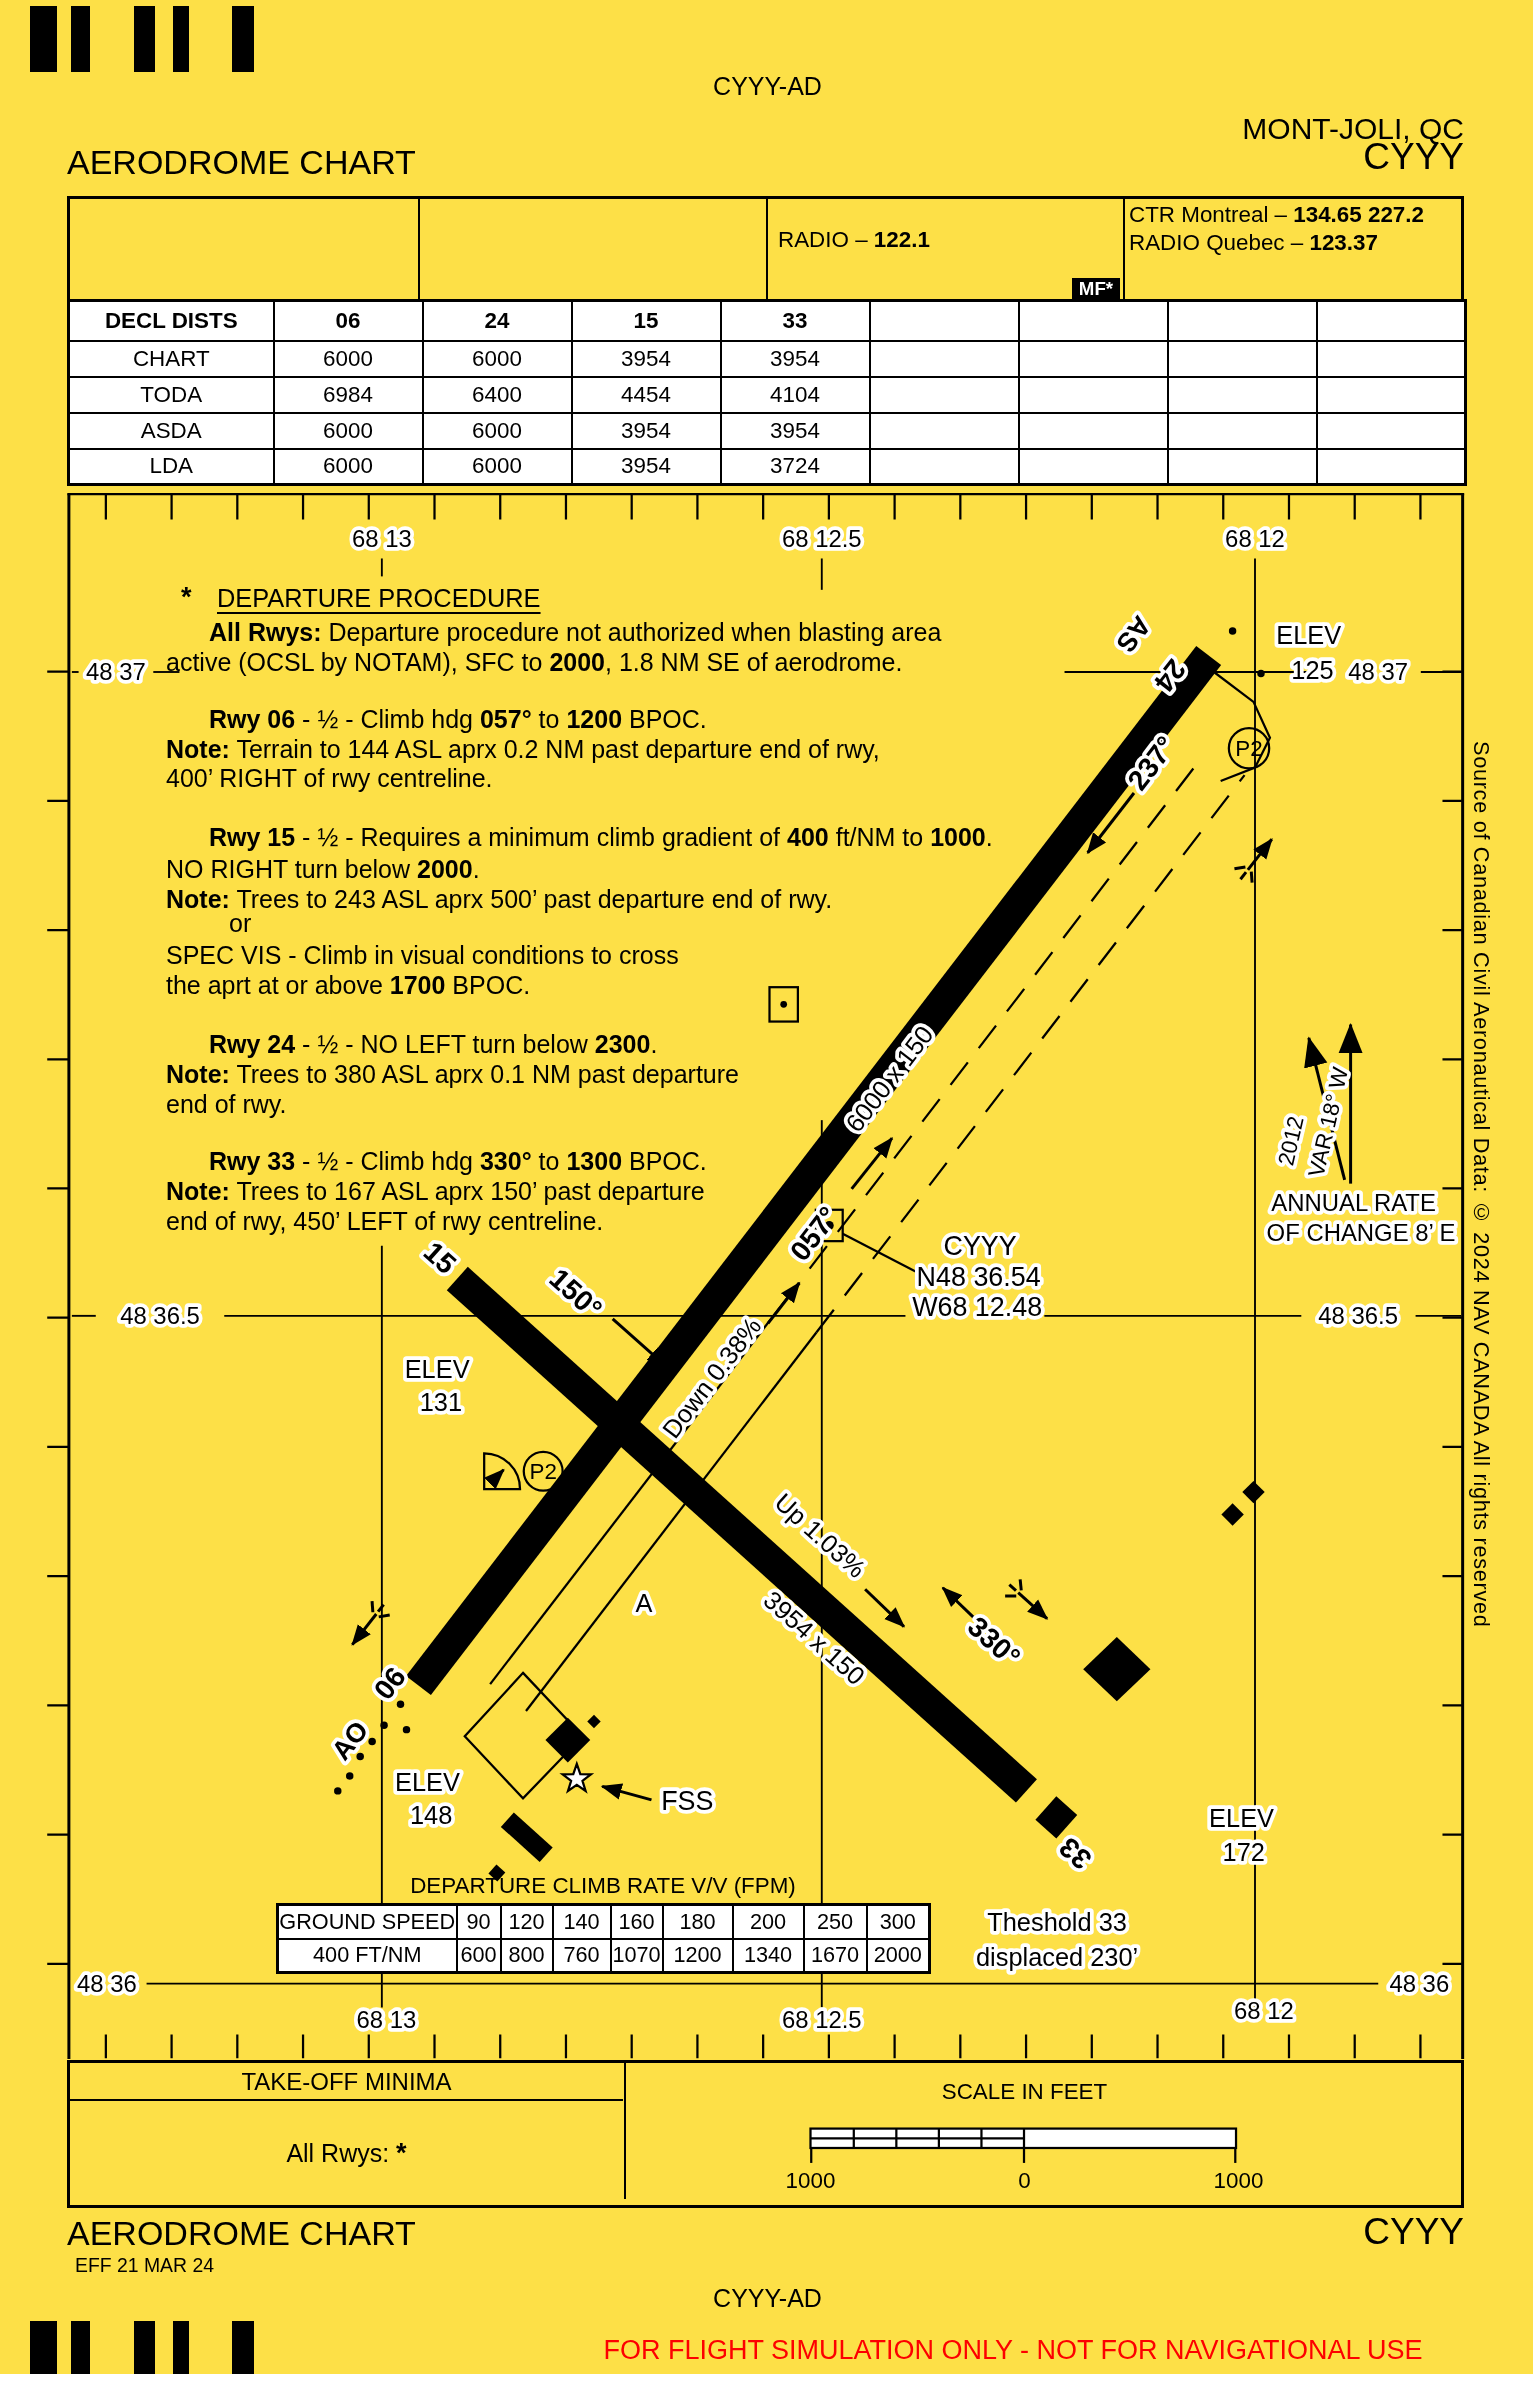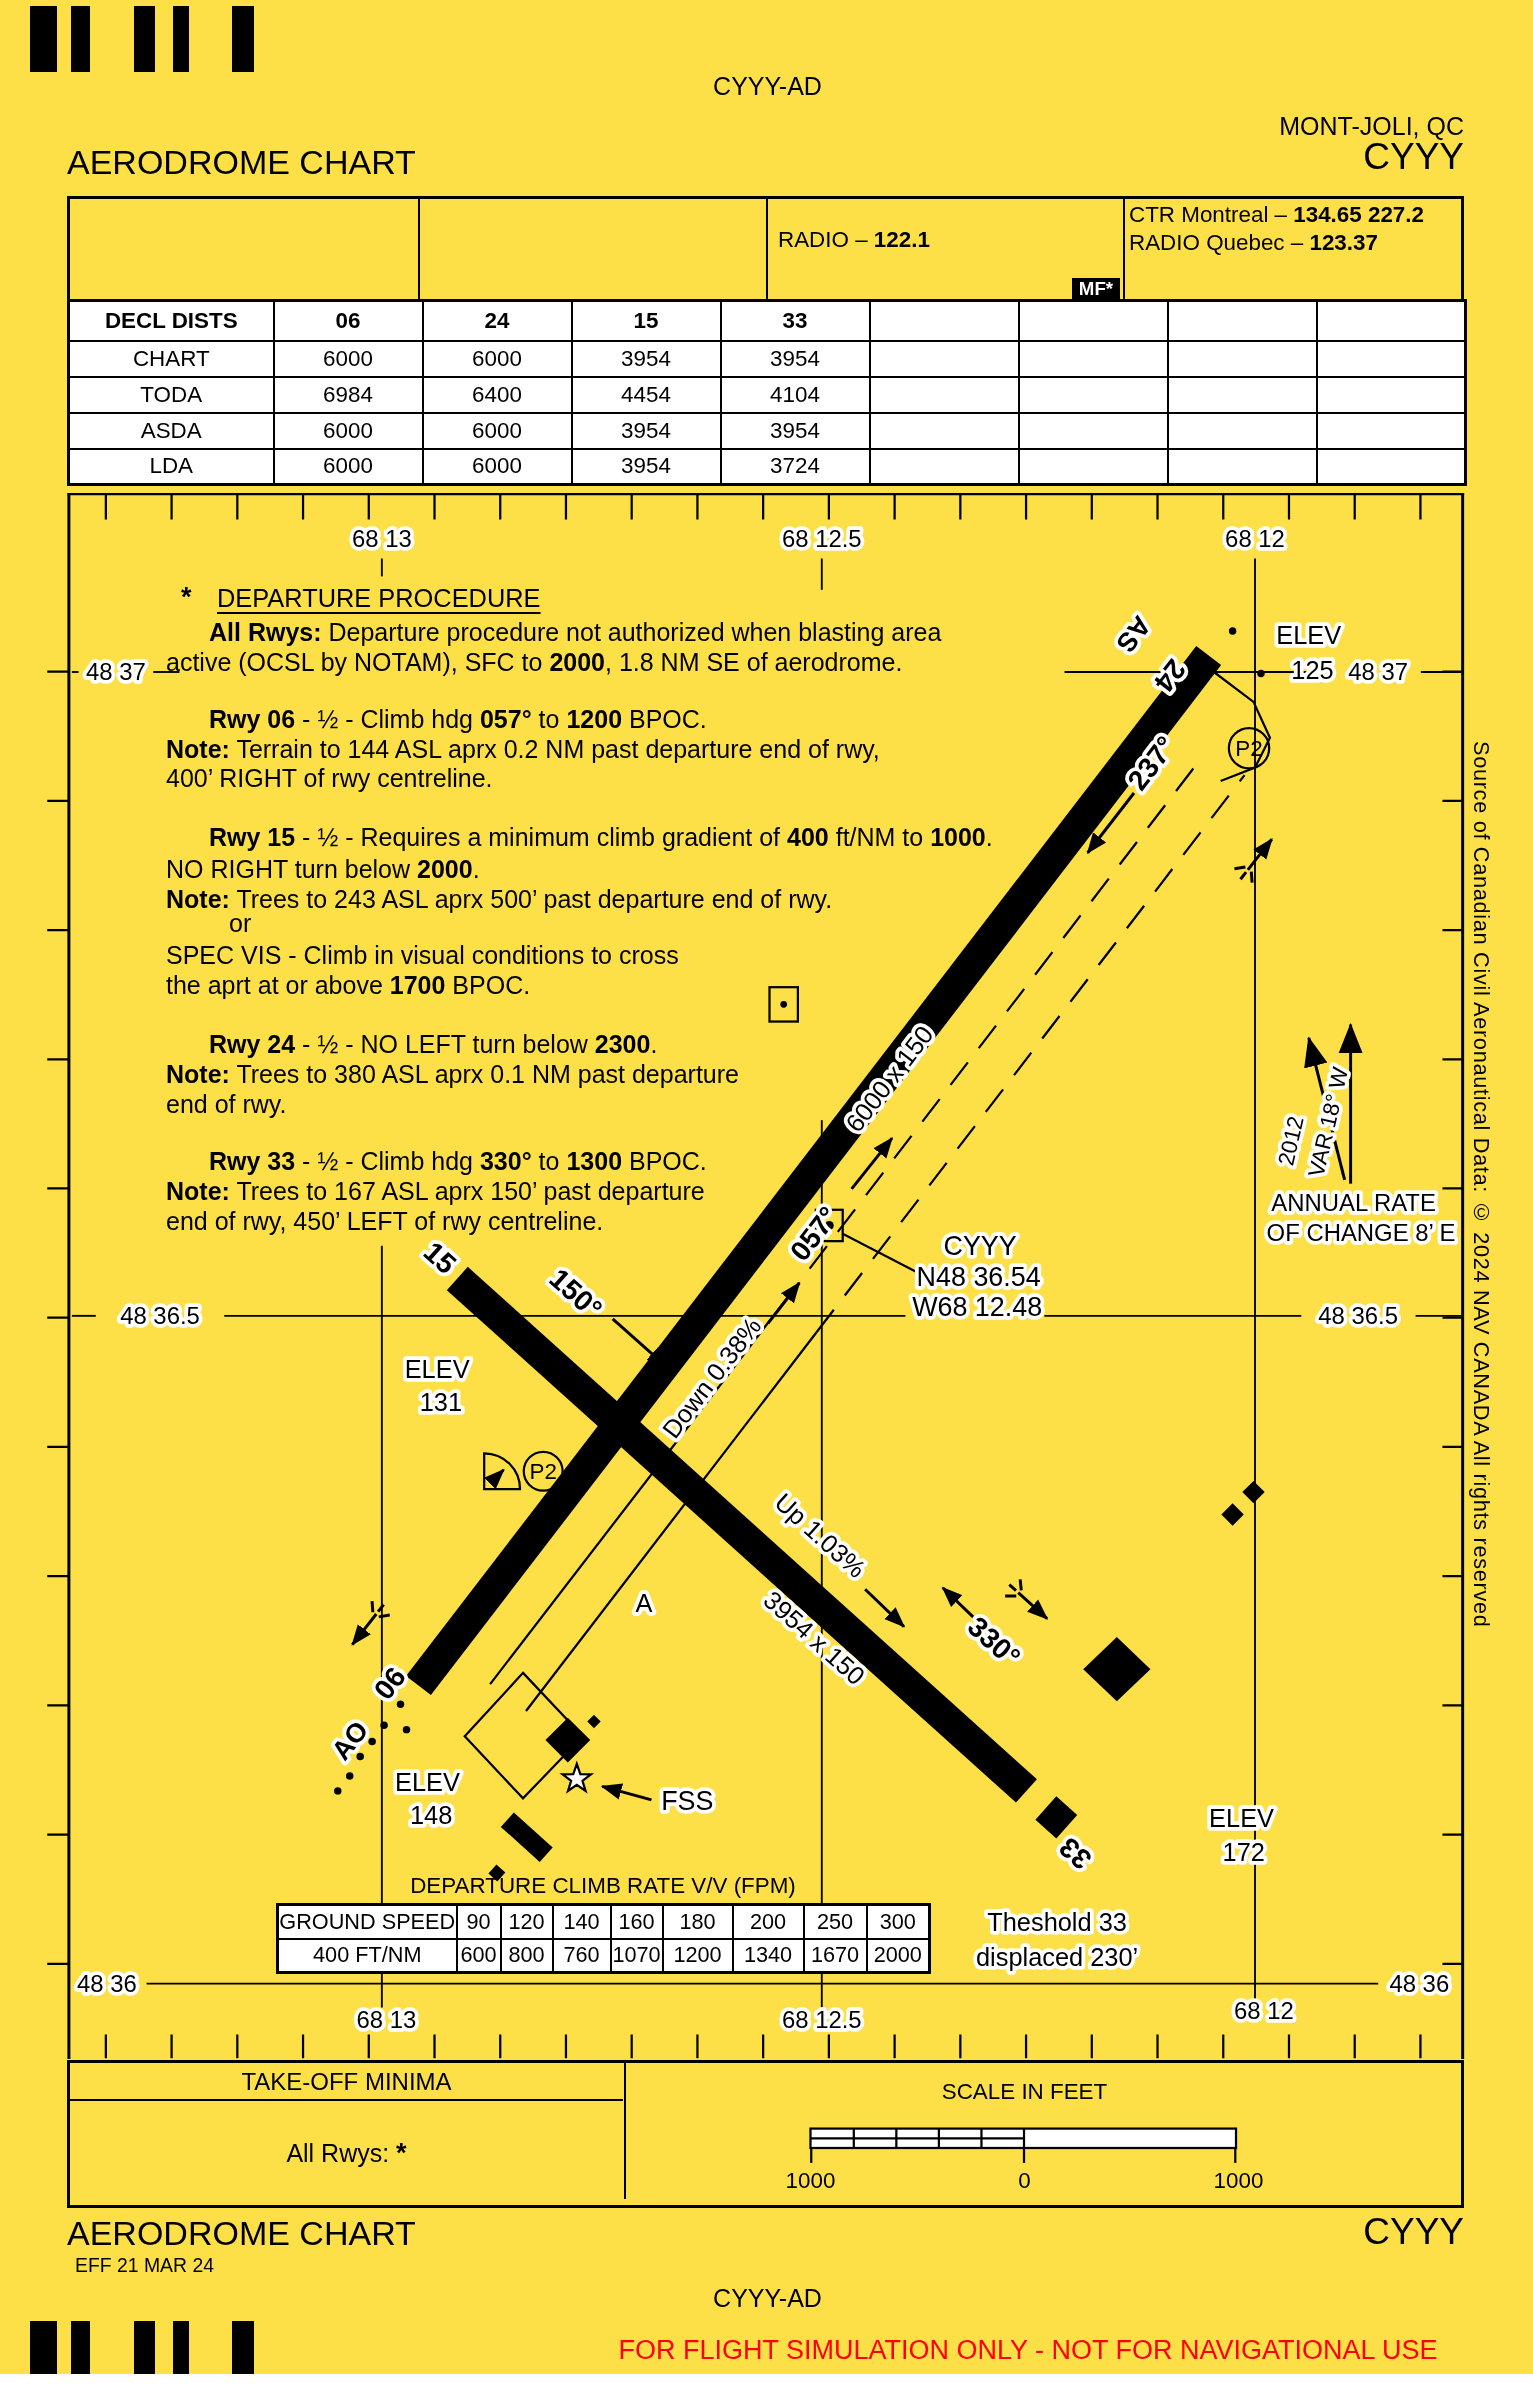--- a/index.html
+++ b/index.html
@@ -5,21 +5,21 @@
   html,body{margin:0;padding:0;background:#fff;}
   body{font-family:"Liberation Sans",sans-serif;color:#000;}
   .page{position:relative;width:1533px;height:2374px;background:#fde047;overflow:hidden;}
   .abs{position:absolute;}
   .bar{position:absolute;background:#000;}
   .ctr{text-align:center;}
   .rgt{text-align:right;}
   b{font-weight:bold;}
   
   .h-doc{font-size:25px;}
-  .h-city{font-size:25px;}
+  .h-city{font-size:30px;}
   .h-title{font-size:34px;}
   .h-icao{font-size:37px;}
   
   .commbox{border:3px solid #000;}
   .vdiv{width:2.2px;background:#000;}
   .comm-t{font-size:22.4px;white-space:nowrap;}
   .mf{background:#000;color:#fff;font-size:18.7px;font-weight:bold;text-align:center;line-height:22.4px;}
   
   table{border-collapse:collapse;table-layout:fixed;background:#fff;}
   .decl{border:3px solid #000;}
@@ -392,21 +392,21 @@
     <line x1="571" y1="28" x2="571" y2="48" stroke="#000" stroke-width="3"></line>
   </svg>
   <div class="abs ctr sc-n" style="left:777px;top:2168px;width:67px">1000</div>
   <div class="abs ctr sc-n" style="left:991px;top:2168px;width:67px">0</div>
   <div class="abs ctr sc-n" style="left:1205px;top:2168px;width:67px">1000</div>
 
   <div class="abs h-title" style="left:67px;top:2214px">AERODROME CHART</div>
   <div class="abs rgt h-icao" style="left:1165px;top:2211px;width:299px">CYYY</div>
   <div class="abs f-eff" style="left:67px;top:2254px">EFF 21 MAR 24</div>
   <div class="abs ctr h-doc" style="left:618px;top:2284px;width:299px">CYYY-AD</div>
-  <div class="abs ctr warn" style="left:568px;top:2335px;width:920px">FOR FLIGHT SIMULATION ONLY - NOT FOR NAVIGATIONAL USE</div>
+  <div class="abs ctr warn" style="left:553px;top:2335px;width:920px">FOR FLIGHT SIMULATION ONLY - NOT FOR NAVIGATIONAL USE</div>
 
   <div class="abs copy" style="left:1468px;top:741px;height:1001px">Source of Canadian Civil Aeronautical Data: © 2024 NAV CANADA All rights reserved</div>
 
   <div>
     <div class="bar" style="left:30px;top:2321px;width:27px;height:66px"></div>
     <div class="bar" style="left:71px;top:2321px;width:19.4px;height:66px"></div>
     <div class="bar" style="left:134px;top:2321px;width:21px;height:66px"></div>
     <div class="bar" style="left:173px;top:2321px;width:16.4px;height:66px"></div>
     <div class="bar" style="left:232px;top:2321px;width:22.4px;height:66px"></div>
   </div>

